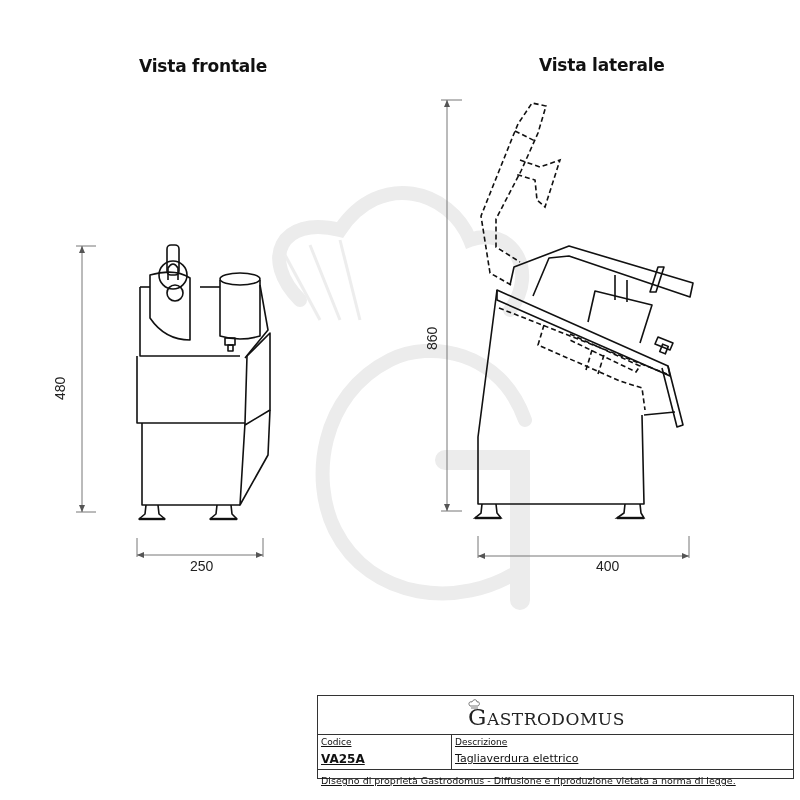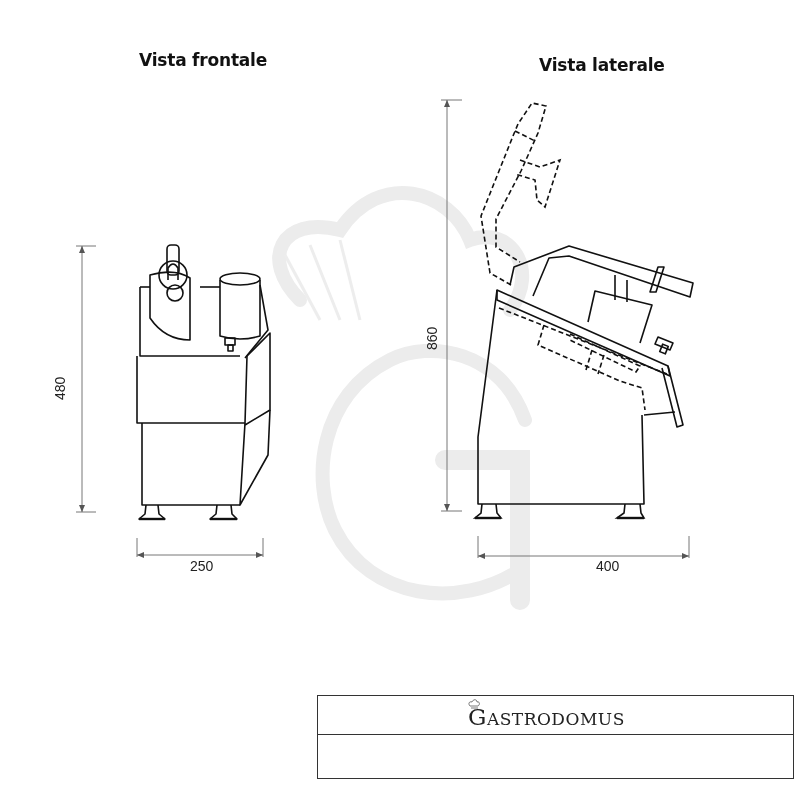--- a/index.html
+++ b/index.html
@@ -1,20 +1,20 @@
 <!DOCTYPE html>
 <html><head>
   <meta charset="utf-8">
   <style>
     html, body { margin: 0; padding: 0; background: #ffffff; }
     body { width: 800px; height: 800px; position: relative; overflow: hidden;
            font-family: "DejaVu Sans", sans-serif; color: #111; }
     .view-title { position: absolute; font-weight: bold; font-size: 17px; color: #111;
                   font-family: "DejaVu Sans", sans-serif; letter-spacing: -0.2px; }
-    #title-front { left: 139px; top: 50px; }
+    #title-front { left: 139px; top: 56px; }
     #title-side { left: 507px; top: 55px; margin-left: 32px; }
     svg.drawing { position: absolute; left: 0; top: 0; }
     .dim-label { position: absolute; font-size: 14px; color: #222;
                  font-family: "Liberation Sans", sans-serif; }
     #dim-250 { left: 190px; top: 558px; text-align: right; }
     #dim-400 { left: 596px; top: 558px; }
     #dim-480 { left: 52px; top: 400px; transform: rotate(-90deg); transform-origin: 0 0; }
     #dim-860 { left: 424px; top: 350px; transform: rotate(-90deg); transform-origin: 0 0; }
 
     .title-block { position: absolute; left: 317px; top: 695px; width: 477px; height: 84px;
@@ -154,13 +154,24 @@
 <div class="dim-label" id="dim-860">860</div>
 
 <div class="title-block">
   <div class="tb-logo-row">
     <svg class="tb-logo-icon" viewBox="0 0 12 12">
       <path d="M2 8 C0 6 1 3 4 4 C5 1 9 1 9 4 C12 3 12 7 10 8 Z" fill="none" stroke="#555" stroke-width="0.8"></path>
       <line x1="3" y1="10" x2="10" y2="10" stroke="#555" stroke-width="0.8"></line>
     </svg>
     <div class="tb-logo"><span class="big">G</span><span>ASTRODOMUS</span></div>
   </div>
+  <div class="tb-row2">
+    <div class="tb-cell-code">
+      <div class="tb-label">Codice</div>
+      <div class="tb-code">VA25A</div>
+    </div>
+    <div class="tb-cell-desc">
+      <div class="tb-label">Descrizione</div>
+      <div class="tb-desc">Tagliaverdura elettrico</div>
+    </div>
+  </div>
+  <div class="tb-footer">Disegno di proprietà Gastrodomus - Diffusione e riproduzione vietata a norma di legge.</div>
 </div>
 
 </body></html>

